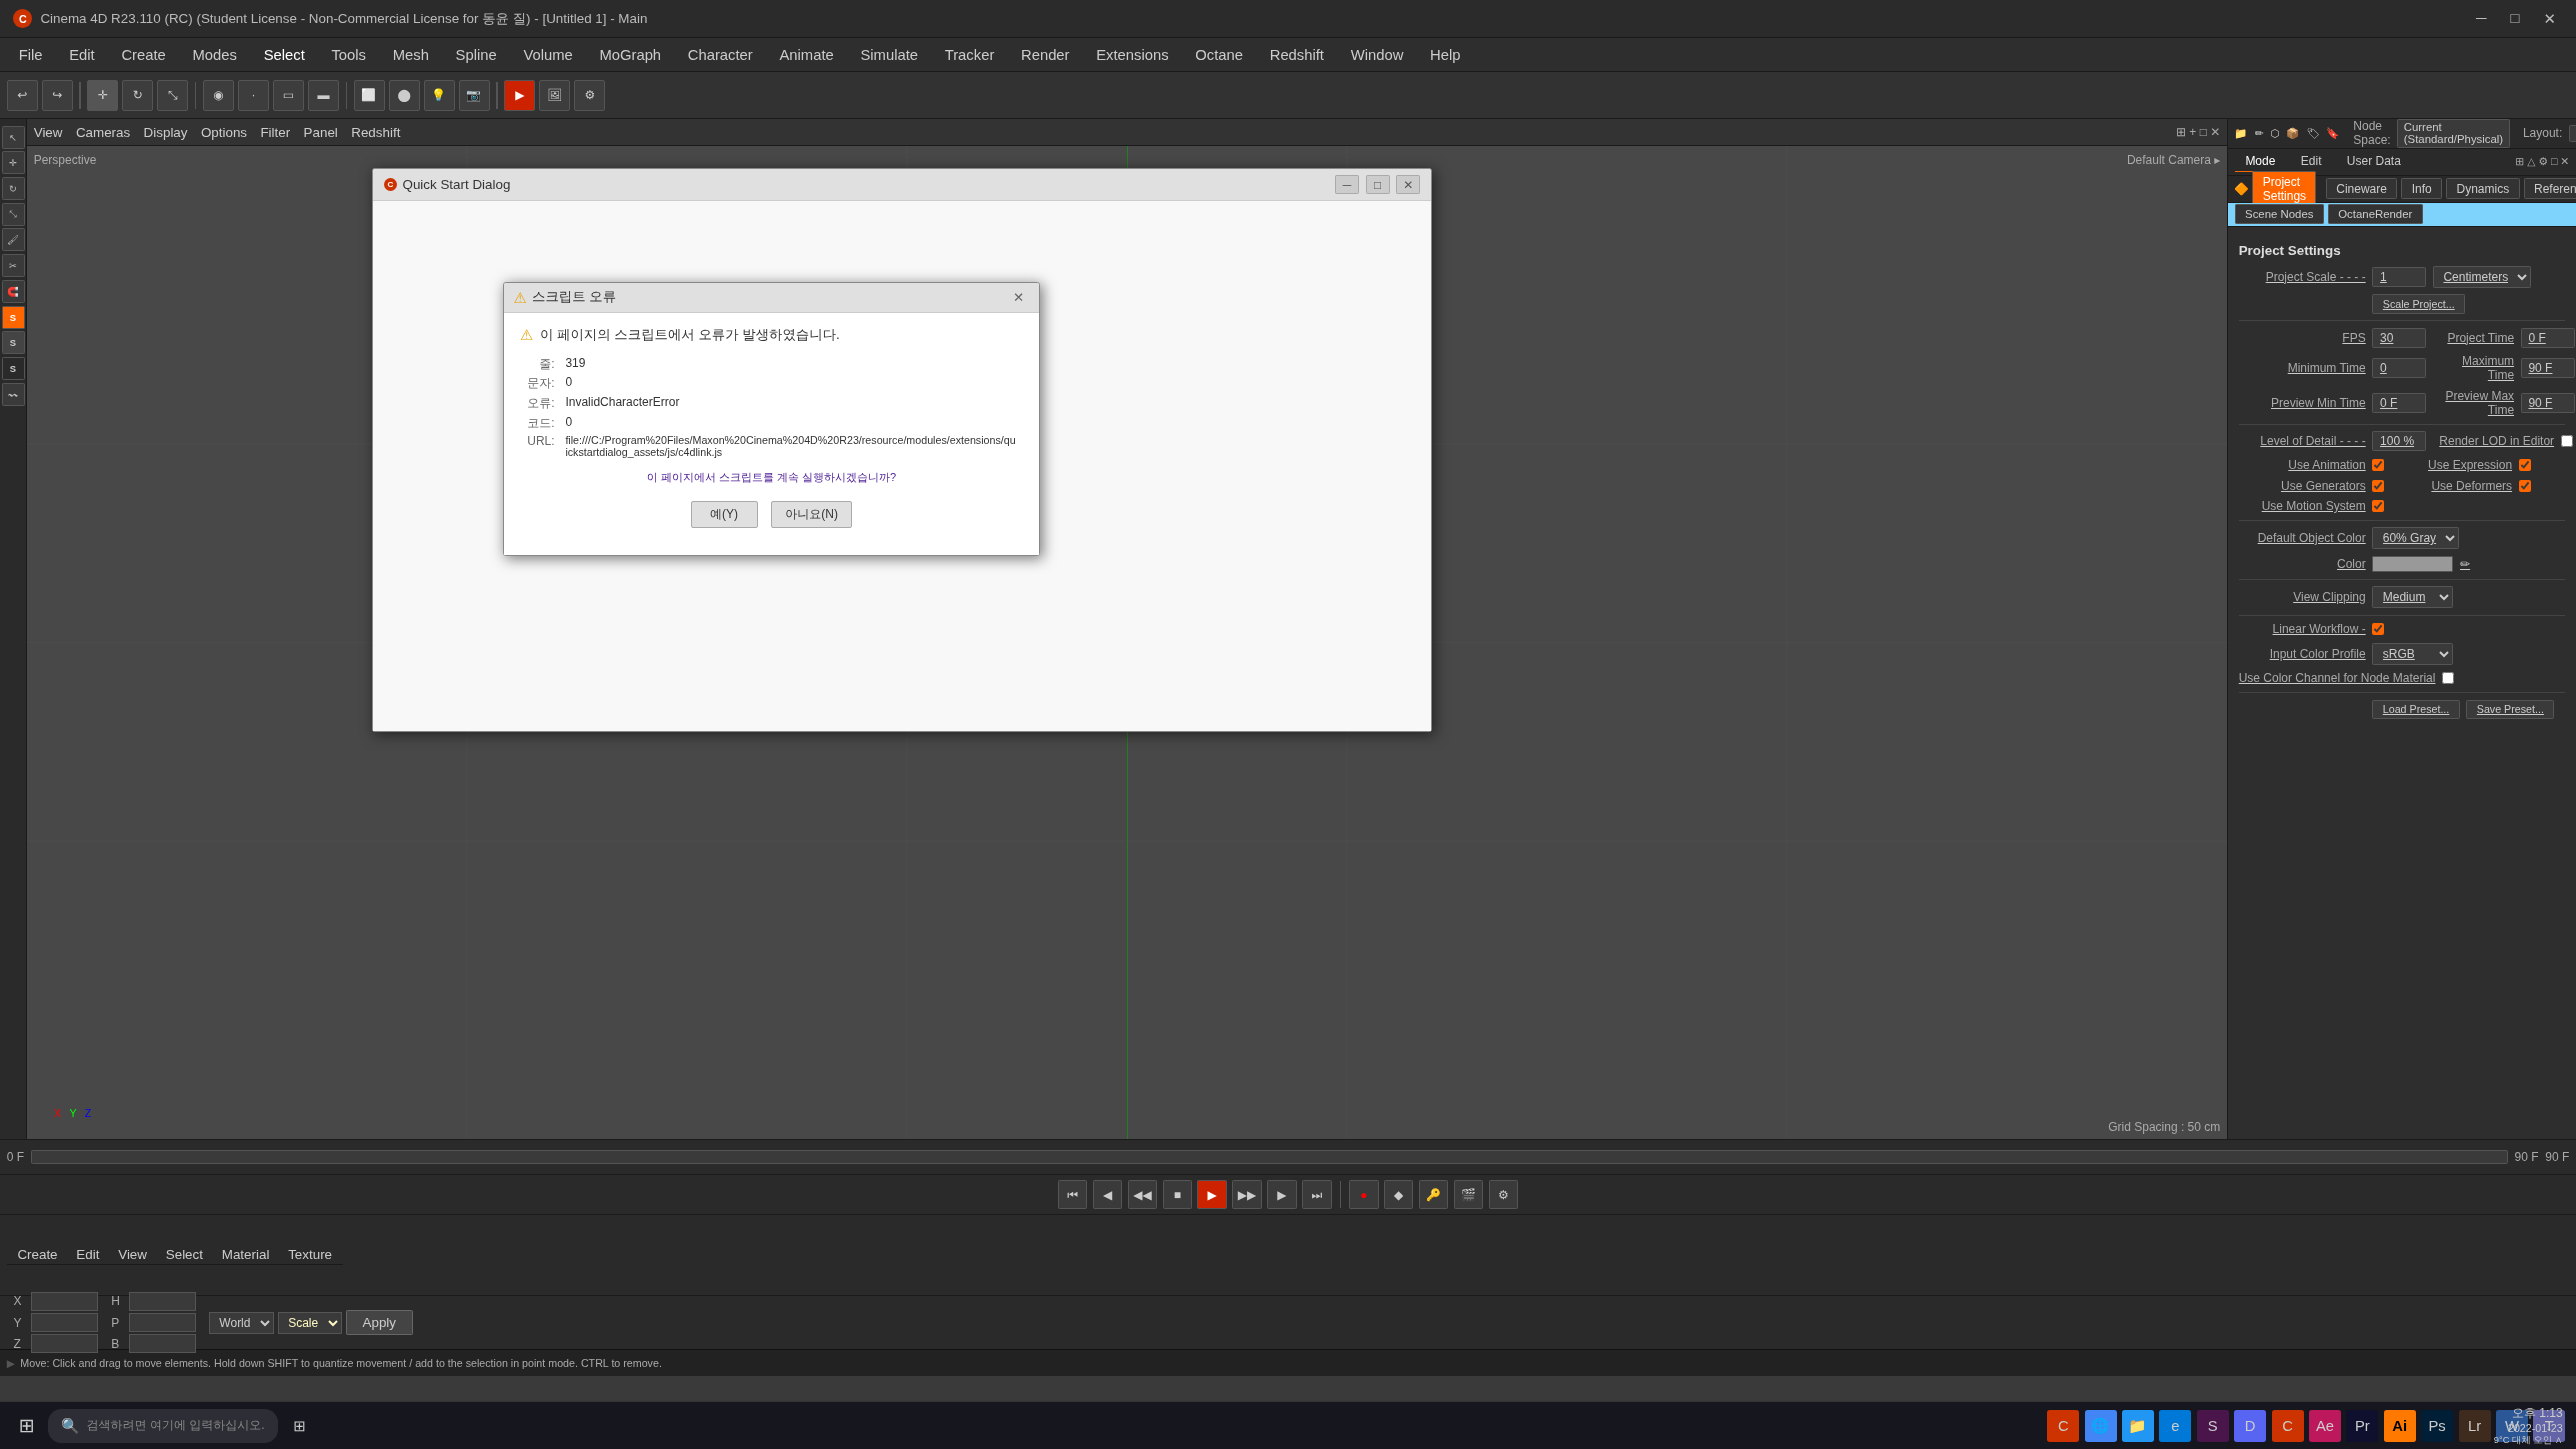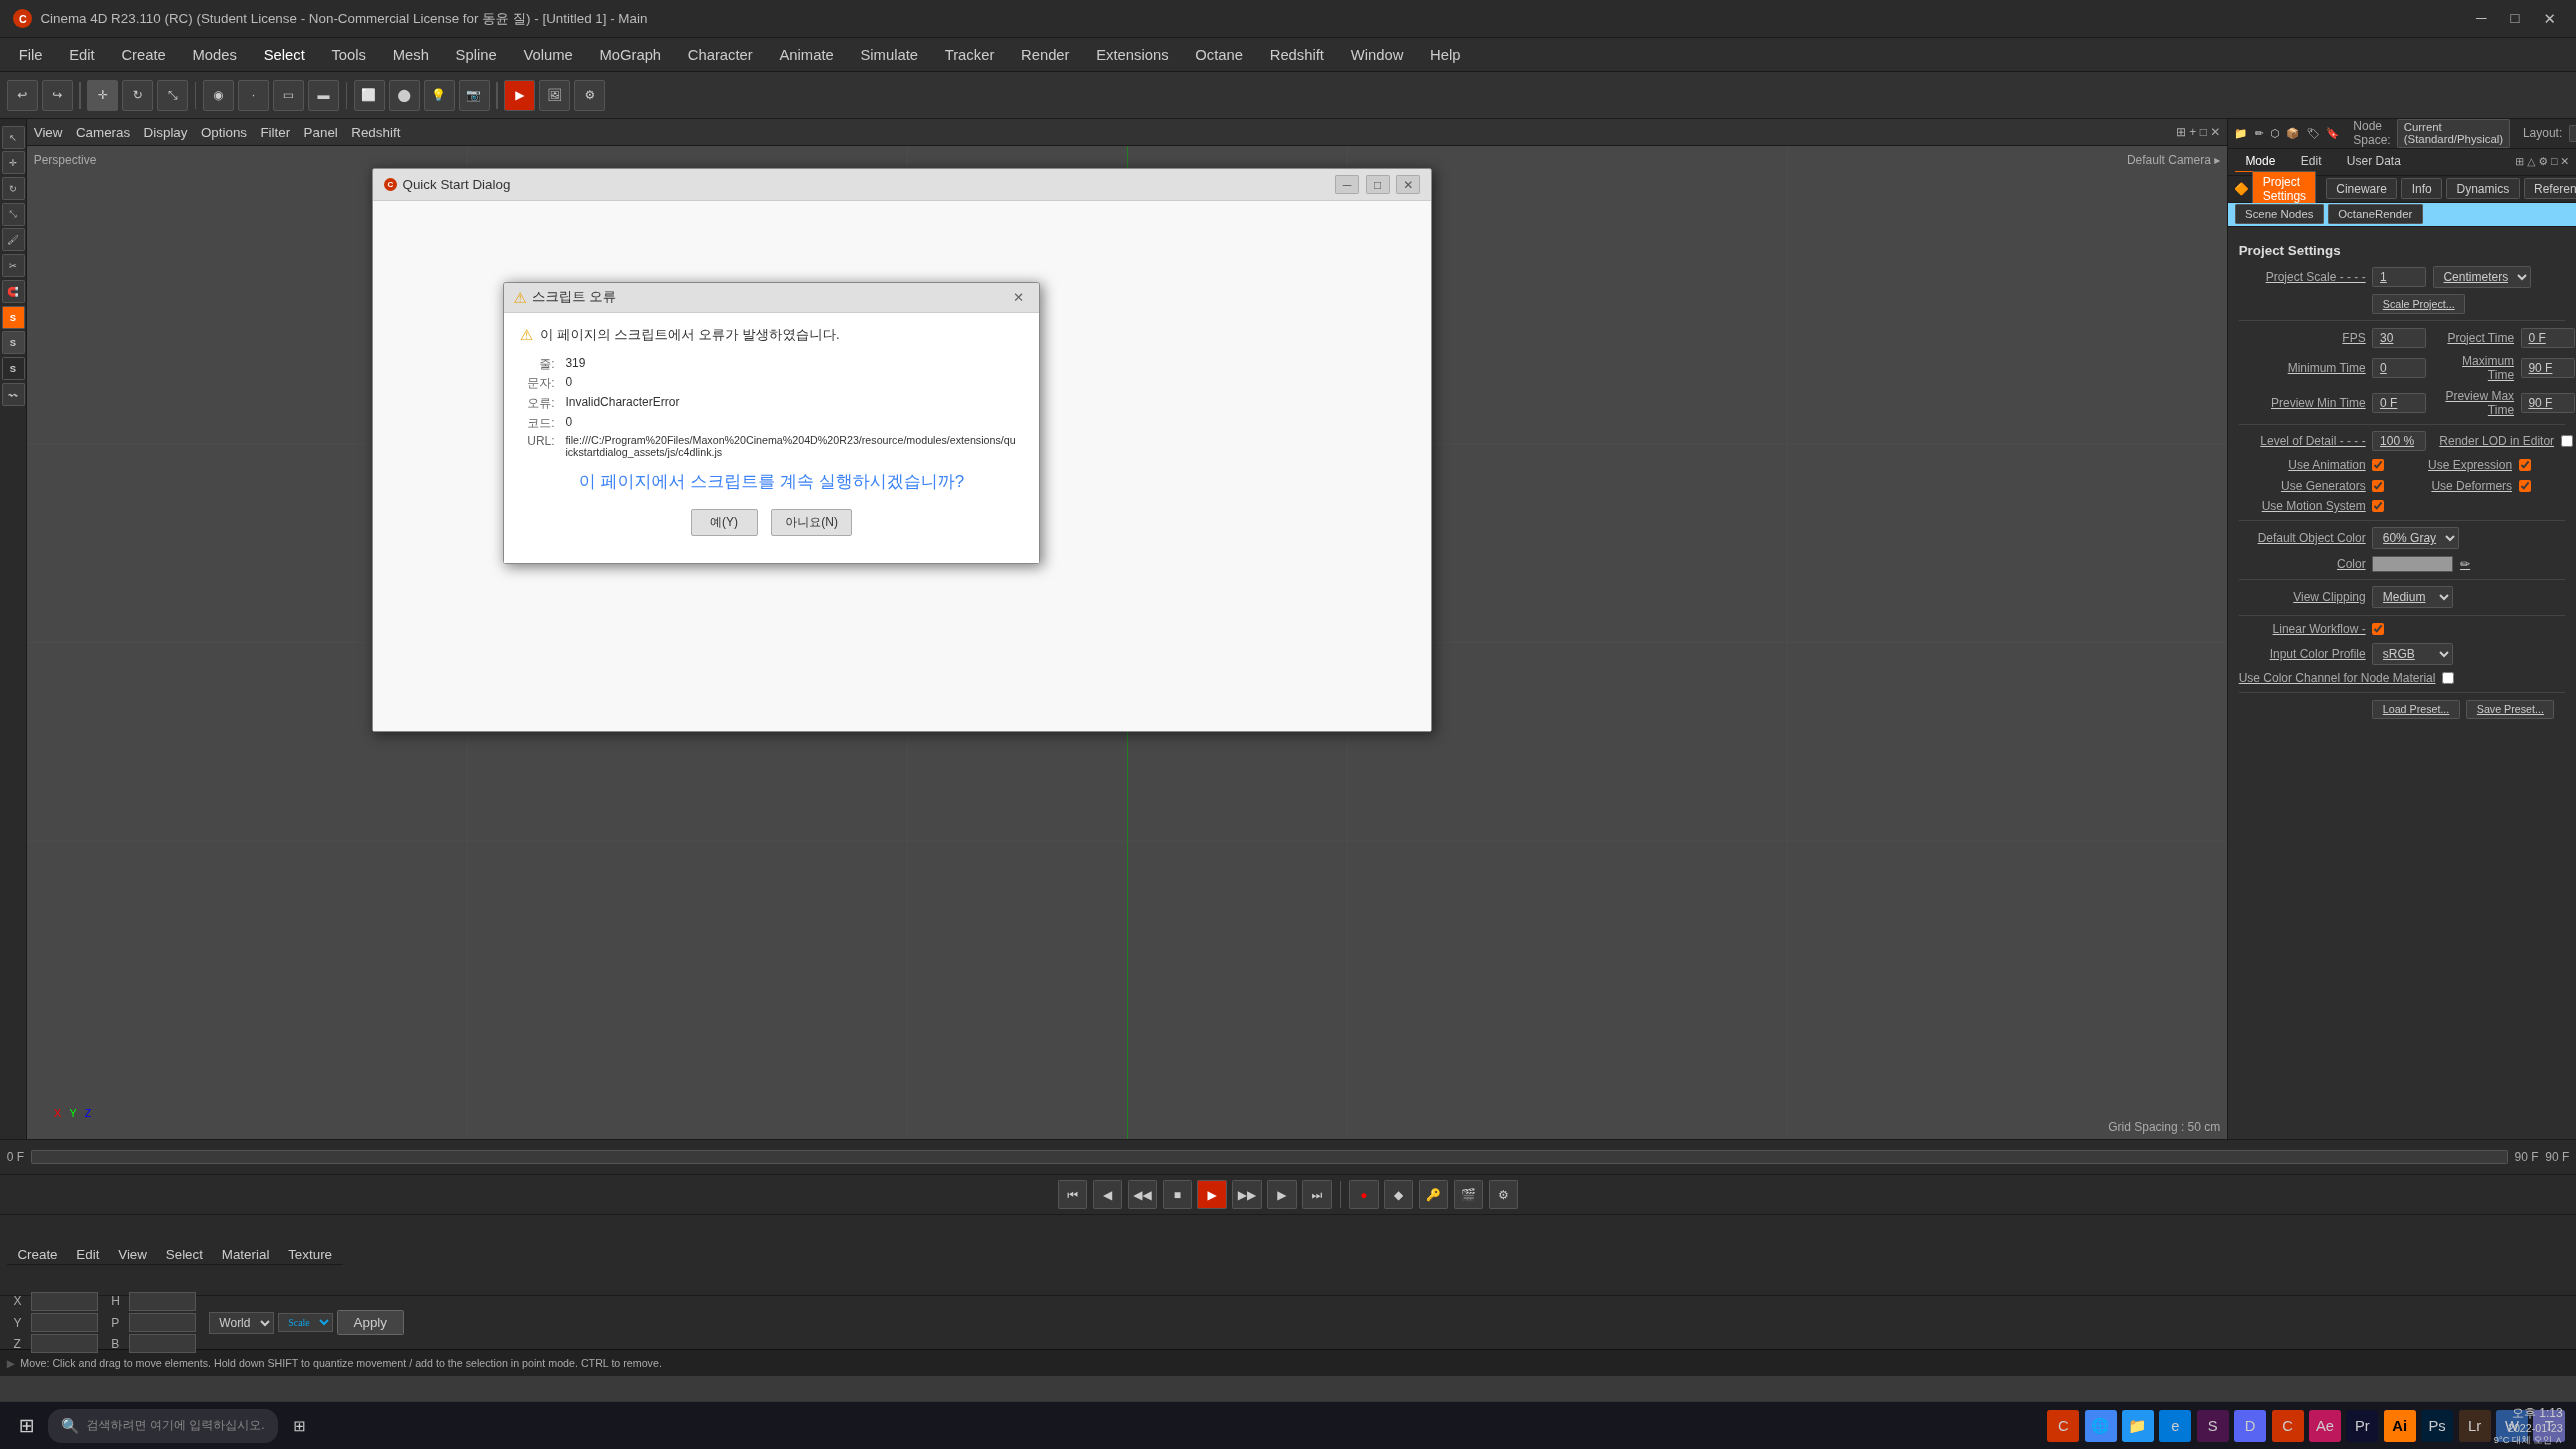--- a/index.html
+++ b/index.html
@@ -558,22 +558,22 @@
       color: #333;
       padding: 1.3px 5.4px;
       vertical-align: top;
     }
     .error-table .label-col {
       color: #666;
       width: 40px;
       text-align: right;
     }
     #error-question {
-      font-size: 17px;
-      color: #3b82f6;
+      font-size: 11px;
+      color: #4c1d95;
       text-align: center;
       margin: 9.4px 0;
     }
     #error-buttons {
       display: flex;
       justify-content: center;
       gap: 13.4px;
       padding: 6.7px 0 13.4px 0;
     }
     .error-btn {
@@ -960,21 +960,21 @@
       <div class="coord-row">
         <span class="coord-label">B</span>
         <input class="coord-input" type="text" value="" style="">
       </div>
     </div>
     <div style="display:flex;align-items:center;gap:4px;">
       <select style="font-size:12px;color:#ccc;background:#3a3a3a;border:0.7px solid #555;padding:2px 5.4px;">
         <option>World</option>
         <option>Local</option>
       </select>
-      <select style="font-size:10px;color:#0ea5e9;background:#3a3a3a;border:0.7px solid #555;padding:2px 5.4px;font-family:Liberation Serif, serif;">
+      <select style="font-size:12px;color:#fef9c3;background:#3a3a3a;border:0.7px solid #555;padding:2px 5.4px;">
         <option>Scale</option>
       </select>
       <button class="apply-btn">Apply</button>
     </div>
   </div>
 </div>
 
 <div id="statusbar">
   <span style="font-size:10.7px;color:#555;margin-right:5.4px;">▶</span>
   <span class="status-text">Move: Click and drag to move elements. Hold down SHIFT to quantize movement / add to the selection in point mode. CTRL to remove.</span>

